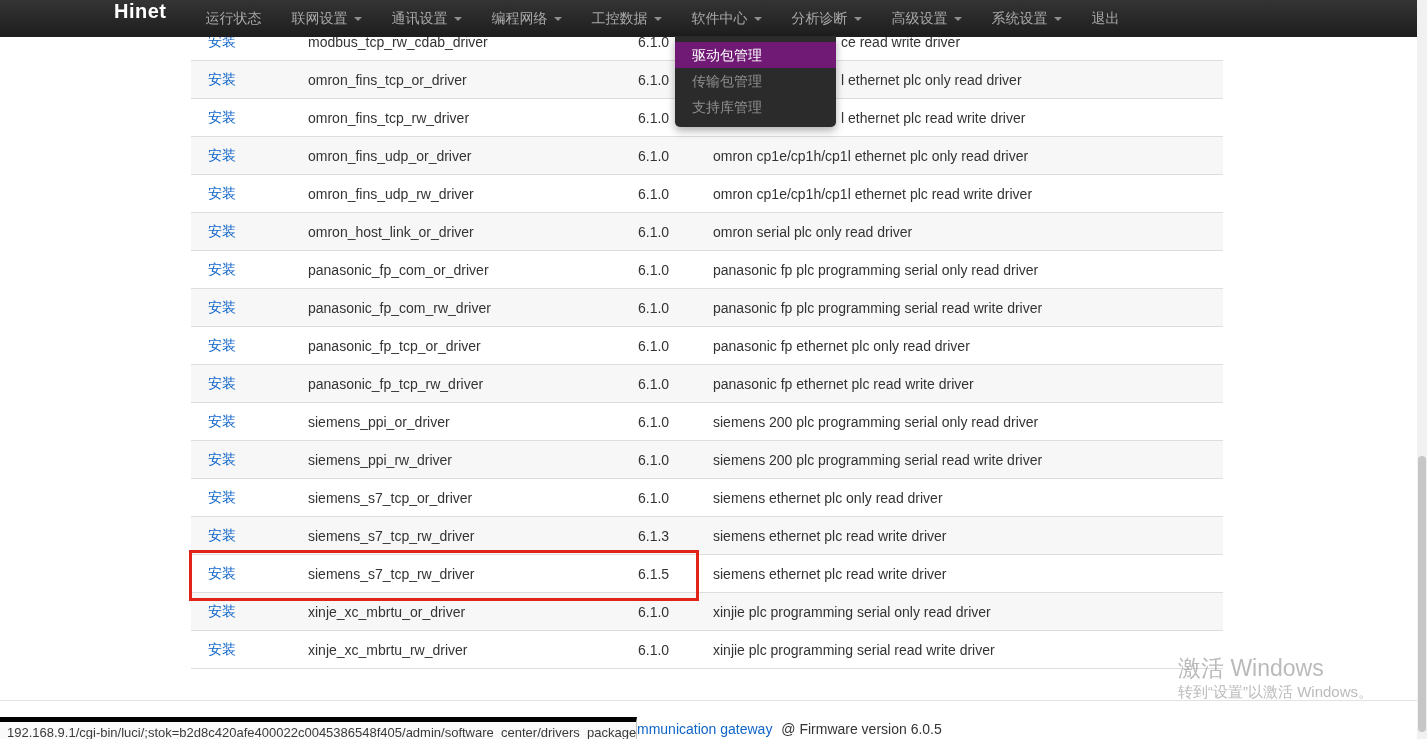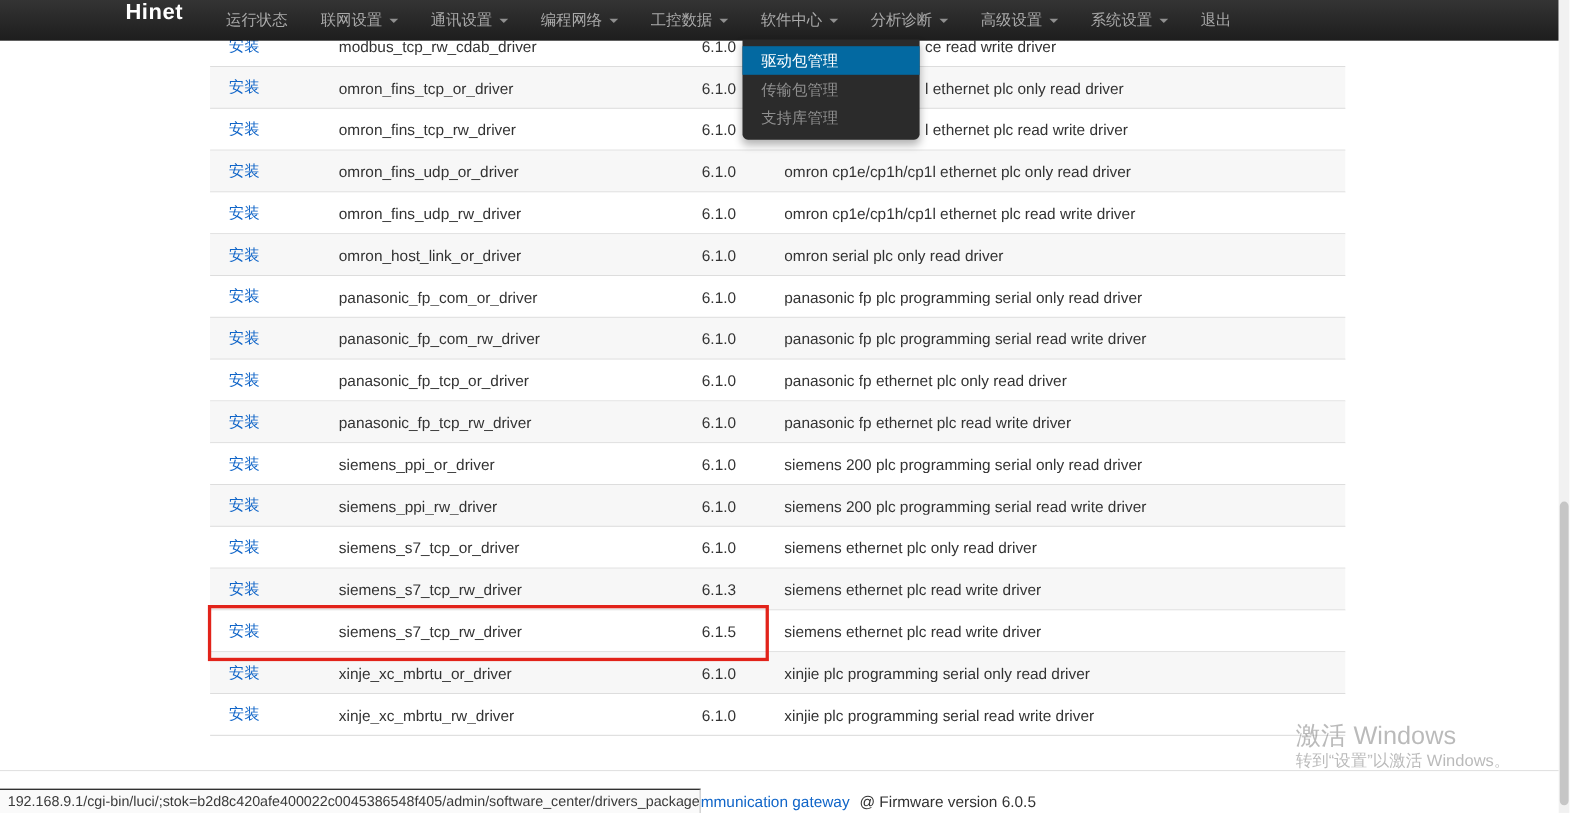--- a/index.html
+++ b/index.html
@@ -16,21 +16,21 @@
               color:#a9a9a9; font-size:14px; white-space:nowrap; }
   .nav-item .caret { width:0; height:0; margin-left:6px; border-left:4px solid transparent;
                      border-right:4px solid transparent; border-top:4px solid #8f8f8f; }
 
   
   .dropdown { position:absolute; left:675px; top:36px; width:161px; z-index:30;
               background:#2b2b2b; padding:6px 0 7px 0; border-radius:0 0 5px 5px;
               box-shadow:0 4px 8px rgba(0,0,0,0.3); }
   .dd-item { height:26px; line-height:26px; padding-left:17px; font-size:14px;
              color:#8f8f8f; cursor:pointer; white-space:nowrap; }
-  .dd-item.active { background:#0369a1; color:#fff; }
+  .dd-item.active { background:#701a75; color:#fff; }
 
   
   .table { position:absolute; left:191px; top:23px; width:1032px; z-index:1; }
   .trow { display:flex; height:38px; align-items:center; border-bottom:1px solid #ddd;
           font-size:14px; color:#333; background:#fff; }
   .trow.stripe { background:#f7f7f7; }
   .cell { overflow:hidden; white-space:nowrap; }
   .c-install { width:117px; padding-left:17px; }
   .c-name    { width:330px; }
   .c-version { width:75px; }
@@ -45,21 +45,21 @@
   
   .footer-line { position:absolute; left:0; top:700px; width:1417px; height:1px;
                  background:#e2e2e2; z-index:2; }
   .footer { position:absolute; left:637px; top:721px; font-size:14px; color:#333;
             z-index:3; white-space:nowrap; }
   .footer .flink { color:var(--link,#1065c8); cursor:pointer; }
   .footer .ftext { margin-left:5px;text-align:right; }
 
   
   .statusbar { position:absolute; left:0; bottom:0; width:637px; height:22px; z-index:50;
-               background:#fafafa; border-top:1px solid #000000; border-right:1px solid #c3c3c3;
+               background:#fafafa; border-top:5px solid #000000; border-right:1px solid #c3c3c3;
                font-size:13px; color:#3a3a3a; line-height:21px; padding-left:7px;
                white-space:nowrap; overflow:hidden; }
 
   
   .watermark { position:absolute; left:1178px; top:655px; z-index:40;
                color:rgba(130,130,130,0.55); pointer-events:none; white-space:nowrap; }
   .wm1 { font-size:23px; line-height:26px; }
   .wm2 { font-size:15px; line-height:22px; }
 
   

